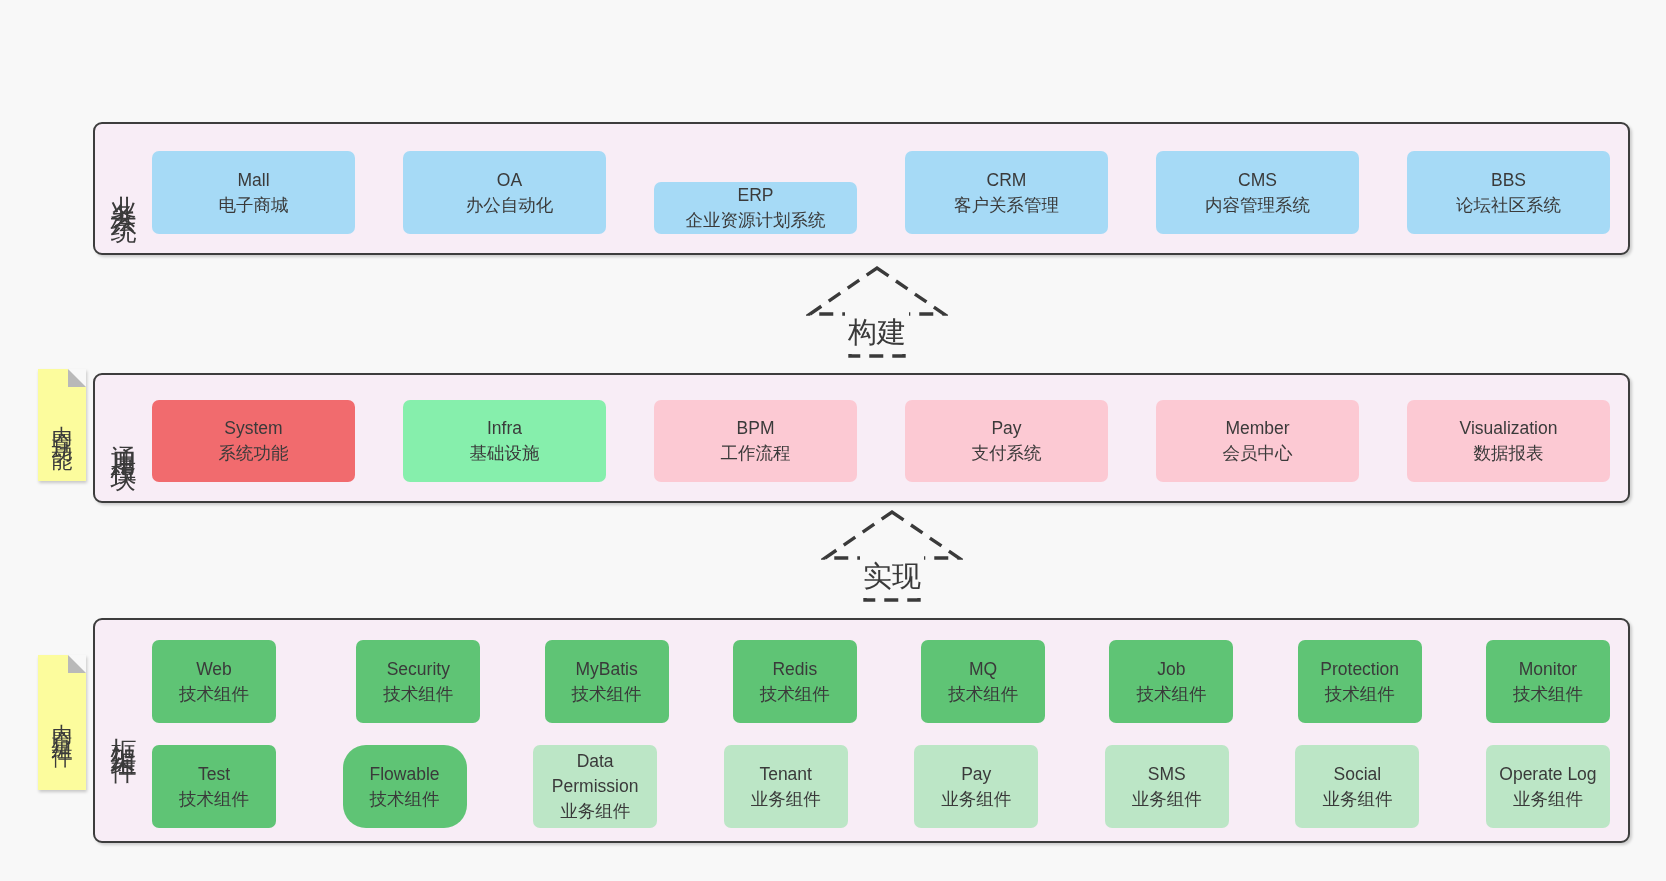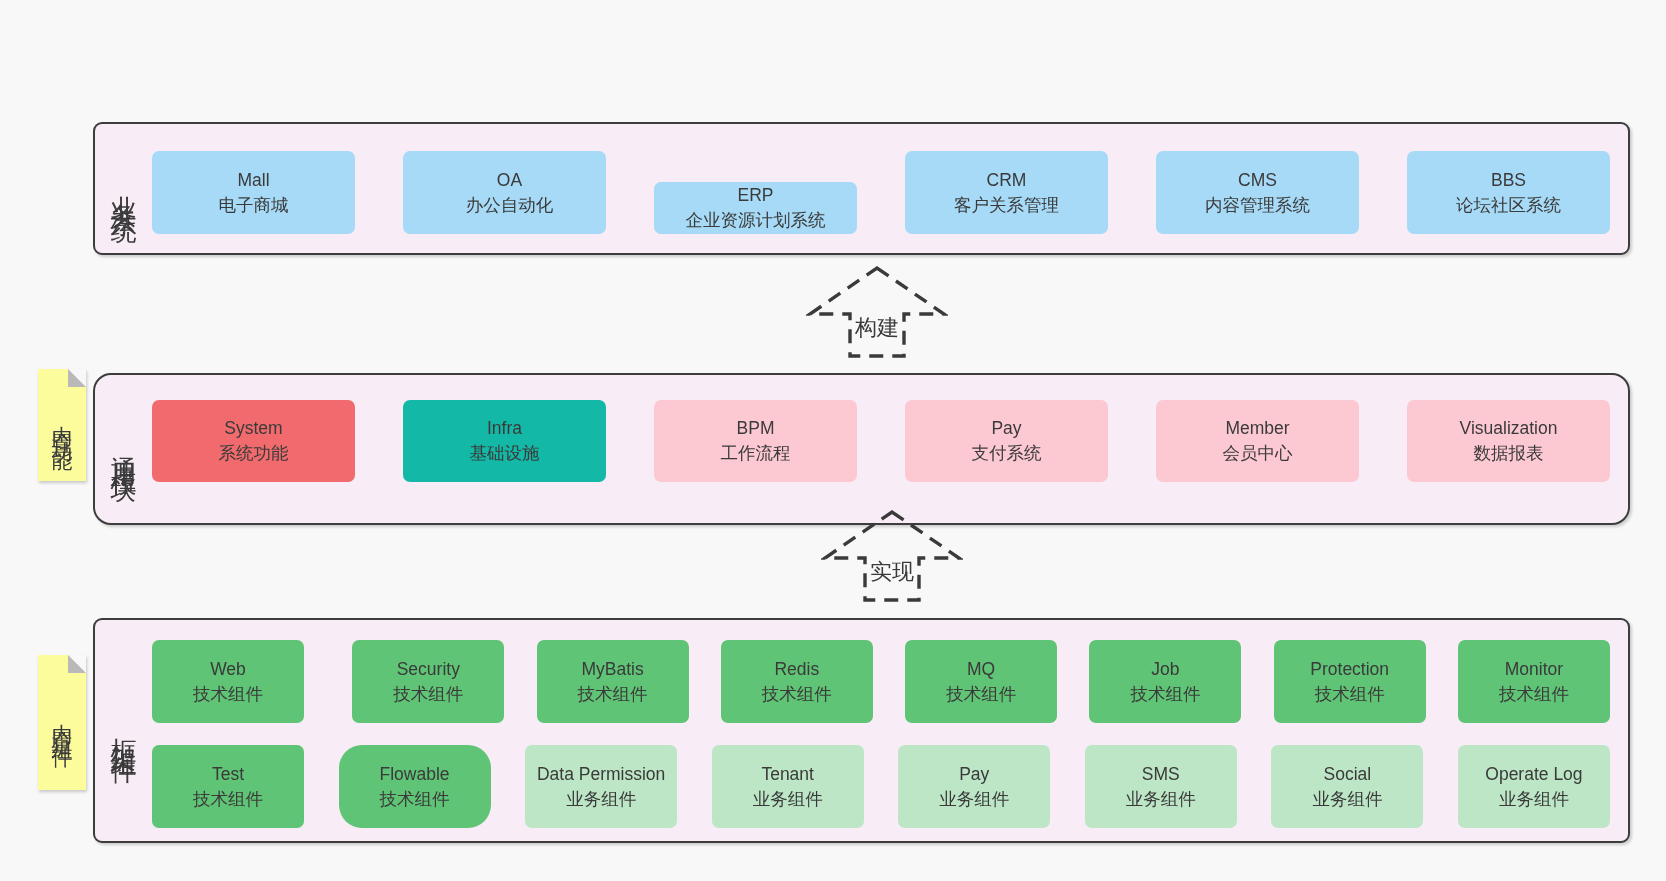--- a/index.html
+++ b/index.html
@@ -14,21 +14,21 @@
 
   .container{
     position:absolute;left:93px;width:1537px;
     background:var(--container-bg,#f8edf6);
     border:2.5px solid var(--container-border,#3d3d3d);
     border-radius:9px;
     box-shadow:2px 2px 3px rgba(0,0,0,0.18);
     box-sizing:border-box;
   }
   .container.top{top:122px;height:133px;}
-  .container.middle{top:373px;height:152px;border-radius:18px;}
+  .container.middle{top:373px;height:130px;}
   .container.bottom{top:618px;height:225px;}
 
   .vlabel{
     position:absolute;left:12px;top:50%;transform:translateY(-50%);
     writing-mode:vertical-rl;text-orientation:upright;
     font-size:26px;letter-spacing:7px;color:var(--text,#3a3a3a);
     white-space:nowrap;
   }
 
   .row{
@@ -36,21 +36,21 @@
     display:flex;justify-content:space-between;align-items:stretch;
   }
   .box{
     border-radius:7px;
     display:flex;flex-direction:column;justify-content:center;align-items:center;
     text-align:center;font-size:17.5px;line-height:25px;
     color:var(--text,#3a3a3a);
     box-sizing:border-box;padding:2px 6px;
   }
   .row.wide .box{width:203px;}
-  .row.narrow .box{width:152px;}
+  .row.narrow .box{width:124px;}
 
   .note{
     position:absolute;left:38px;width:48px;
     background:var(--note-yellow,#fcfc9d);
     box-shadow:1px 2px 3px rgba(0,0,0,0.2);
     display:flex;align-items:center;justify-content:center;
   }
   .note .ntext{
     writing-mode:vertical-rl;text-orientation:upright;
     font-size:21px;letter-spacing:8px;color:var(--text,#3a3a3a);
@@ -67,21 +67,21 @@
   .arrow{position:absolute;width:142px;height:96px;}
   .arrow.build{left:806px;top:264px;}
   .arrow.implement{left:821px;top:508px;}
   .arrow-shape{
     stroke:var(--text,#3a3a3a);fill:none;
     stroke-width:3.4;stroke-dasharray:14 9;
   }
   .arrow-label{
     position:absolute;left:50%;top:48px;transform:translateX(-50%);
     background:var(--page-bg,#f8f8f8);
-    font-size:22px;padding:1px 3px;white-space:nowrap;
+    font-size:29px;padding:1px 3px;white-space:nowrap;
     color:var(--text,#3a3a3a);
   }
 </style>
 </head>
 <body>
 
 <div class="canvas">
 
   <div class="container top">
     <div class="vlabel">业务系统</div>
@@ -120,21 +120,21 @@
     <div class="arrow-label">构建</div>
   </div>
 
   <div class="container middle">
     <div class="vlabel">通用模块</div>
     <div class="row wide" style="top:25px;height:82px;">
         <div class="box" style="background: rgb(241, 107, 110);">
           <span>System</span>
           <span>系统功能</span>
         </div>
-        <div class="box" style="background: #14b8a6;">
+        <div class="box" style="background: #86efac;">
           <span>Infra</span>
           <span>基础设施</span>
         </div>
         <div class="box" style="background: rgb(252, 201, 211);">
           <span>BPM</span>
           <span>工作流程</span>
         </div>
         <div class="box" style="background: rgb(252, 201, 211);">
           <span>Pay</span>
           <span>支付系统</span>

